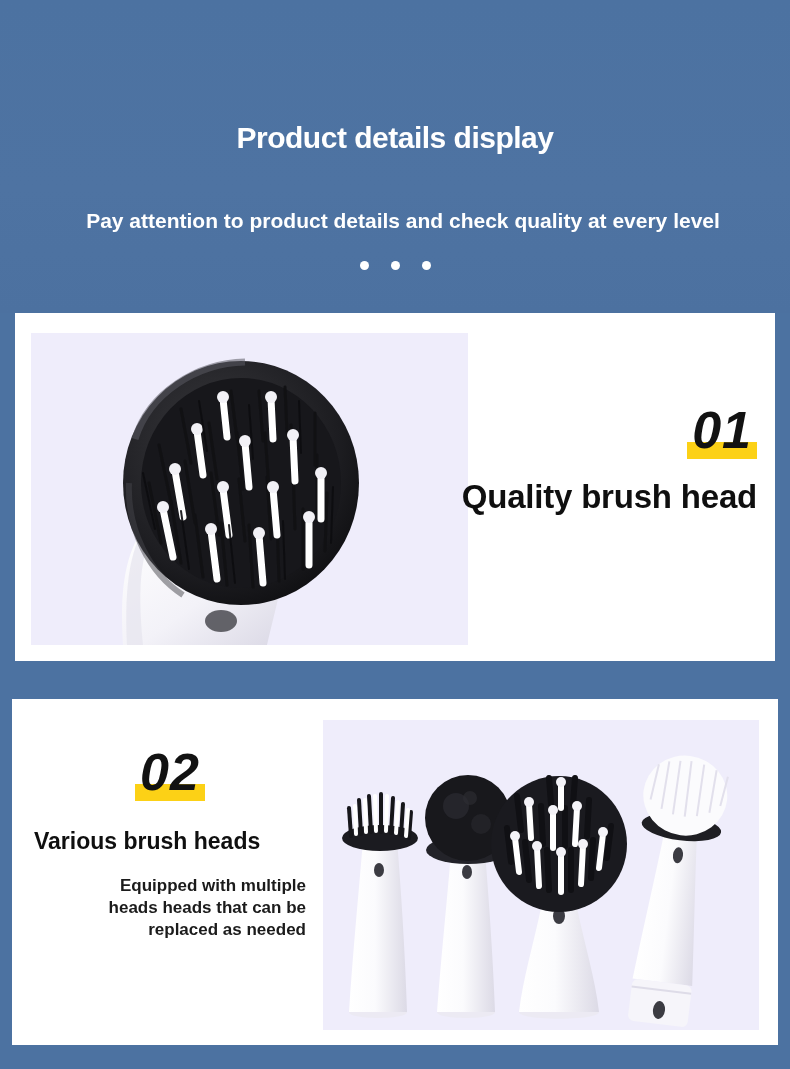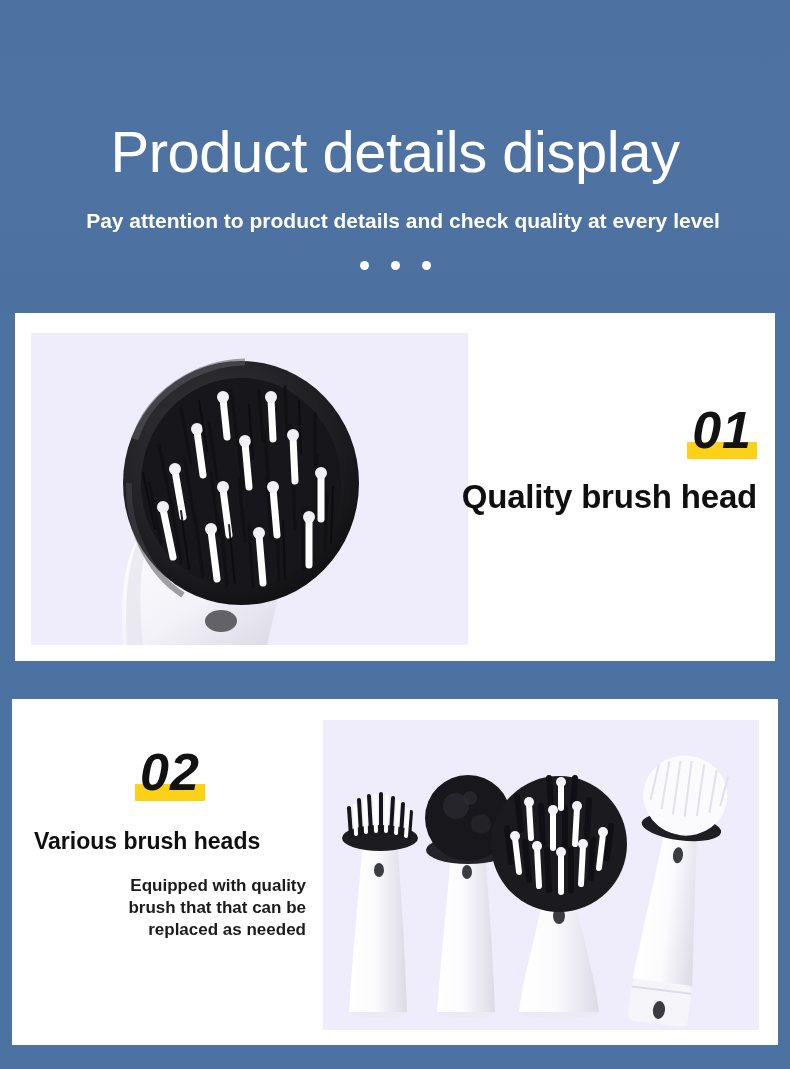--- a/index.html
+++ b/index.html
@@ -22,22 +22,22 @@
     width: 790px;
     height: 313px;
     background: linear-gradient(180deg, #4c72a1 0%, #4e73a2 60%, #4c71a0 100%);
   }
   .page-title {
     position: absolute;
     left: 0; top: 122px;
     width: 790px;
     text-align: center;
     color: #ffffff;
-    font-size: 58px;
-    font-weight: normal;
+    font-size: 30px;
+    font-weight: bold;
     letter-spacing: -0.5px;
     line-height: 1.05;
     white-space: nowrap;
   }
   .page-subtitle {
     position: absolute;
     left: 0; top: 209px;
     width: 790px;
     text-align: center;
     color: #ffffff;
@@ -278,22 +278,22 @@
 
   <div class="c2-text">
     <div class="c2-numrow">
       <span class="numbox">
         <span class="numbar"></span>
         <span class="num">02</span>
       </span>
     </div>
     <div class="c2-heading">Various brush heads</div>
     <div class="c2-desc">
-      <div>Equipped with quality</div>
-      <div>brush that that can be</div>
+      <div>Equipped with multiple</div>
+      <div>heads heads that can be</div>
       <div>replaced as needed</div>
     </div>
   </div>
 
   <div class="photo photo-2">
     <svg class="art" viewBox="0 0 436 310" preserveAspectRatio="none">
       <defs>
         <linearGradient id="hg2" x1="0" y1="0" x2="1" y2="0">
           <stop offset="0%" stop-color="#ffffff"></stop>
           <stop offset="45%" stop-color="#fbfbfd"></stop>

